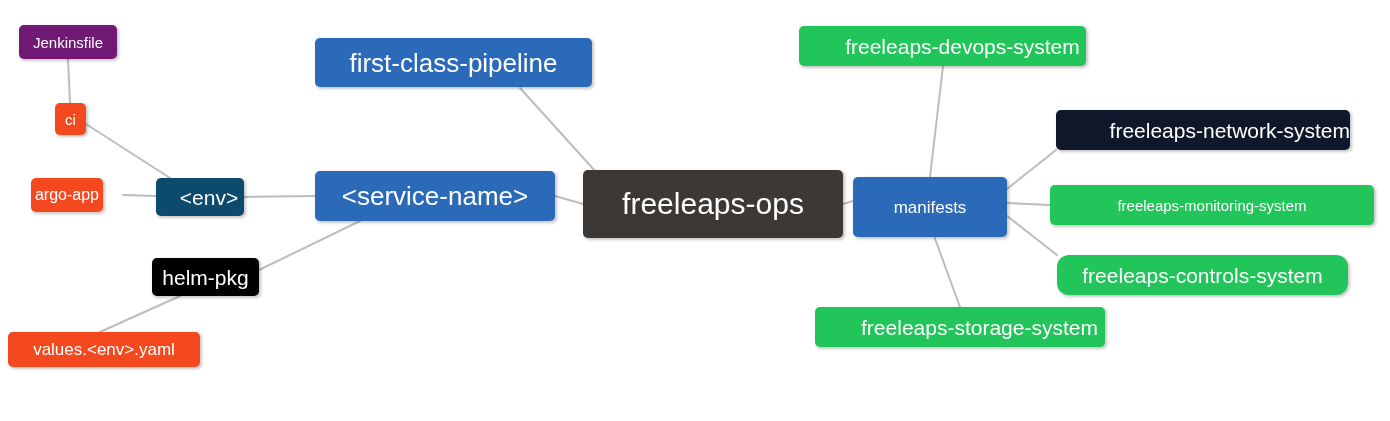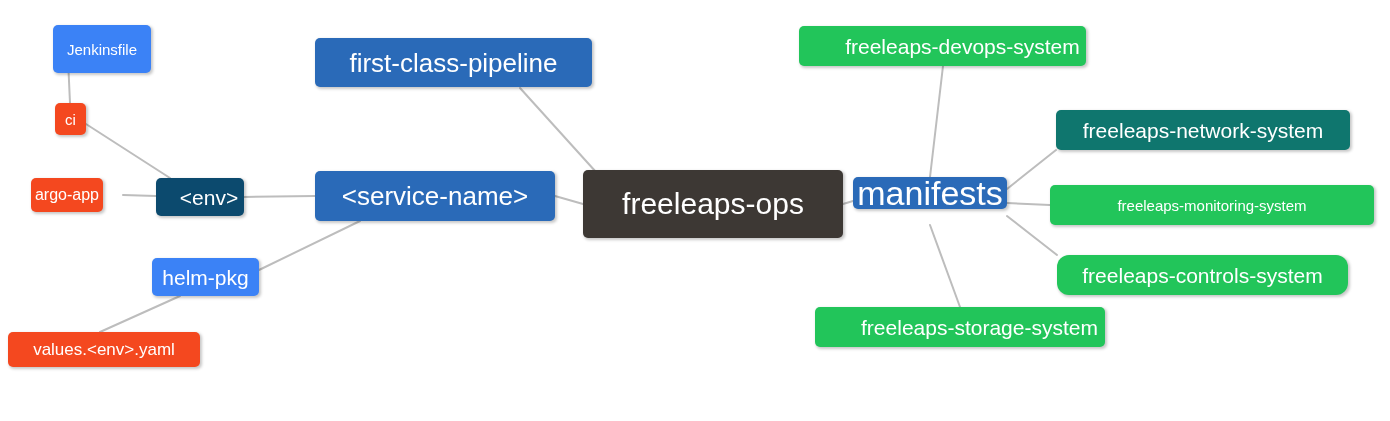--- a/index.html
+++ b/index.html
@@ -63,48 +63,48 @@
       <line x1="1007" y1="216" x2="1057" y2="255" stroke="#bdbdbd" stroke-width="2" stroke-linecap="round"></line>
       <line x1="930" y1="225" x2="960" y2="307" stroke="#bdbdbd" stroke-width="2" stroke-linecap="round"></line>
     </svg>
   <div id="node-layer">
       <div class="node" style="left: 583px; top: 170px; width: 260px; height: 68px; background: rgb(61, 56, 52); font-size: 30px; text-align: center;">
         <span class="node-label">freeleaps-ops</span>
       </div>
       <div class="node" style="left: 315px; top: 171px; width: 240px; height: 50px; background: rgb(42, 106, 184); font-size: 26px;">
         <span class="node-label">&lt;service-name&gt;</span>
       </div>
-      <div class="node" style="left: 853px; top: 177px; width: 154px; height: 32px; background: rgb(42, 106, 184); font-size: 34px;">
+      <div class="node" style="left: 853px; top: 177px; width: 154px; height: 60px; background: rgb(42, 106, 184); font-size: 17px;">
         <span class="node-label">manifests</span>
       </div>
       <div class="node" style="left: 315px; top: 38px; width: 277px; height: 49px; background: rgb(42, 106, 184); font-size: 26px;">
         <span class="node-label">first-class-pipeline</span>
       </div>
       <div class="node" style="left: 156px; top: 178px; width: 88px; height: 38px; background: #0c4a6e; font-size: 21px; padding-left: 18px;">
         <span class="node-label">&lt;env&gt;</span>
       </div>
-      <div class="node" style="left: 152px; top: 258px; width: 107px; height: 38px; background: #3b82f6; font-size: 21px;">
+      <div class="node" style="left: 152px; top: 258px; width: 107px; height: 38px; background: #000000; font-size: 21px;">
         <span class="node-label">helm-pkg</span>
       </div>
       <div class="node" style="left: 55px; top: 103px; width: 31px; height: 32px; background: rgb(244, 72, 31); font-size: 15px; text-align: right;">
         <span class="node-label">ci</span>
       </div>
-      <div class="node" style="left: 19px; top: 25px; width: 98px; height: 48px; background: #3b82f6; font-size: 15px; margin-left: 34px;">
+      <div class="node" style="left: 19px; top: 25px; width: 98px; height: 34px; background: #701a75; font-size: 15px;">
         <span class="node-label">Jenkinsfile</span>
       </div>
       <div class="node" style="left: 31px; top: 178px; width: 72px; height: 34px; background: rgb(244, 72, 31); font-size: 16px;">
         <span class="node-label">argo-app</span>
       </div>
       <div class="node" style="left: 8px; top: 332px; width: 192px; height: 35px; background: rgb(244, 72, 31); font-size: 17px;">
         <span class="node-label">values.&lt;env&gt;.yaml</span>
       </div>
       <div class="node" style="left: 799px; top: 26px; width: 287px; height: 40px; background: rgb(34, 197, 90); font-size: 21px; padding-left: 40px;">
         <span class="node-label">freeleaps-devops-system</span>
       </div>
-      <div class="node" style="left: 1056px; top: 110px; width: 294px; height: 40px; background: #0f766e; font-size: 21px;">
+      <div class="node" style="left: 1056px; top: 110px; width: 294px; height: 40px; background: #0f172a; font-size: 21px; justify-content: flex-end;">
         <span class="node-label">freeleaps-network-system</span>
       </div>
       <div class="node" style="left: 1050px; top: 185px; width: 324px; height: 40px; background: rgb(34, 197, 90); font-size: 15px;">
         <span class="node-label">freeleaps-monitoring-system</span>
       </div>
       <div class="node" style="left: 1057px; top: 255px; width: 291px; height: 40px; background: rgb(34, 197, 90); font-size: 21px; border-radius: 12px;">
         <span class="node-label">freeleaps-controls-system</span>
       </div>
       <div class="node" style="left: 815px; top: 307px; width: 290px; height: 40px; background: rgb(34, 197, 90); font-size: 21px; padding-left: 39px;">
         <span class="node-label">freeleaps-storage-system</span>

